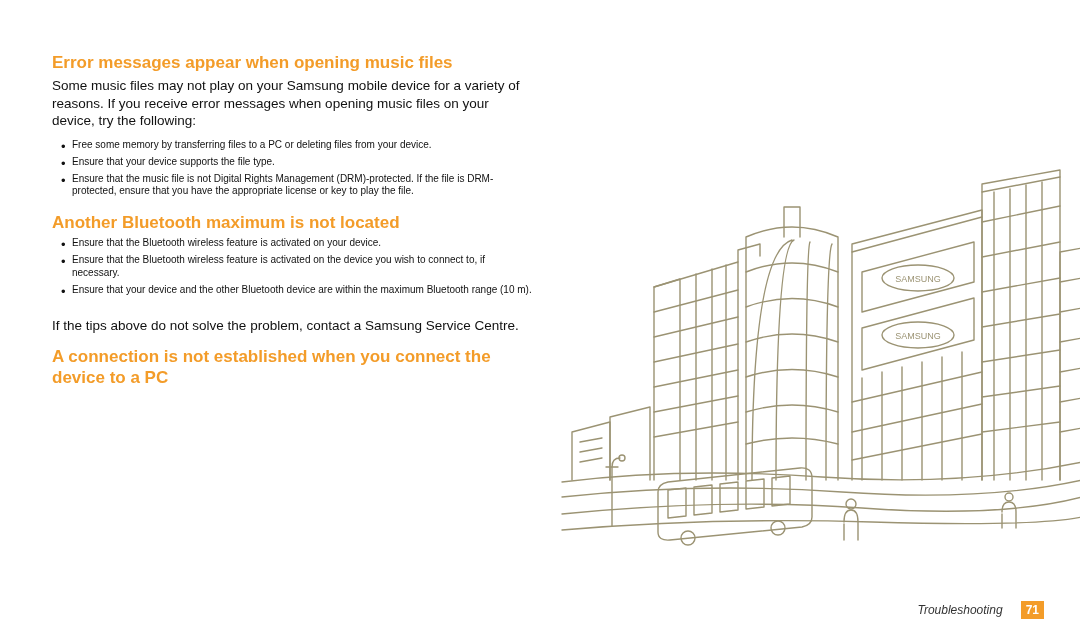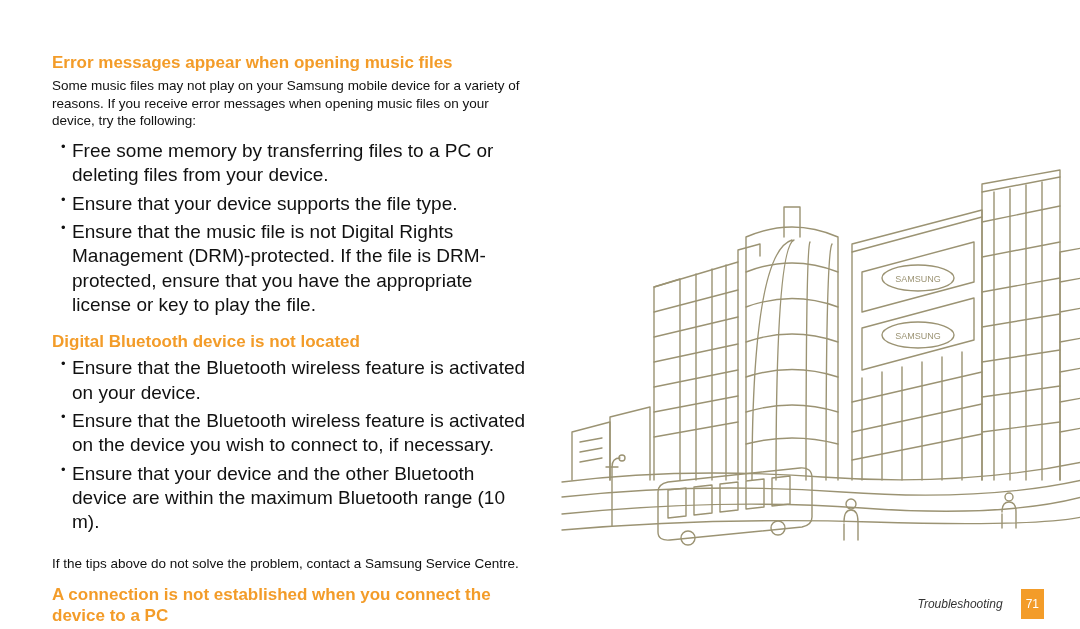--- a/index.html
+++ b/index.html
@@ -37,21 +37,21 @@
       color: #111;
       line-height: 1.28;
       margin-bottom: 10px;
     }
     ul.bullets {
       list-style: none;
       margin: 0 0 14px 0;
       padding: 0;
     }
     ul.bullets li {
-      font-size: 19px;
+      font-size: 10px;
       color: #111;
       line-height: 1.28;
       position: relative;
       padding-left: 20px;
       margin-bottom: 4px;
     }
     ul.bullets li::before {
       content: "•";
       position: absolute;
       left: 9px;
@@ -70,22 +70,22 @@
     }
     .footer-label {
       font-style: italic;
       font-size: 12px;
       color: #333;
     }
     .page-num {
       background: #f39c29;
       color: #fff;
       font-size: 12px;
-      font-weight: 400;
-      padding: 8px 5px;
+      font-weight: 700;
+      padding: 2px 5px;
       min-width: 22px;
       text-align: center;
     }
     .illustration {
       position: absolute;
       top: 70px;
       left: -20px;
       right: -30px;
       height: 440px;
     }
@@ -104,21 +104,21 @@
       <div class="heading">Error messages appear when opening music files</div>
       <div class="para">Some music files may not play on your Samsung mobile device for a variety of reasons. If you receive error messages when opening music files on your device, try the following:</div>
       <ul class="bullets">
         <li>Free some memory by transferring files to a PC or deleting files from your device.</li>
         <li>Ensure that your device supports the file type.</li>
         <li>Ensure that the music file is not Digital Rights Management (DRM)-protected. If the file is DRM-protected, ensure that you have the appropriate license or key to play the file.</li>
       </ul>
     </div>
 
     <div class="section">
-      <div class="heading">Digital Bluetooth device is not located</div>
+      <div class="heading">Another Bluetooth maximum is not located</div>
       <ul class="bullets" style="margin-bottom:20px;">
         <li>Ensure that the Bluetooth wireless feature is activated on your device.</li>
         <li>Ensure that the Bluetooth wireless feature is activated on the device you wish to connect to, if necessary.</li>
         <li>Ensure that your device and the other Bluetooth device are within the maximum Bluetooth range (10 m).</li>
       </ul>
       <div class="para">If the tips above do not solve the problem, contact a Samsung Service Centre.</div>
     </div>
 
     <div class="section">
       <div class="heading">A connection is not established when you connect the device to a PC</div>

